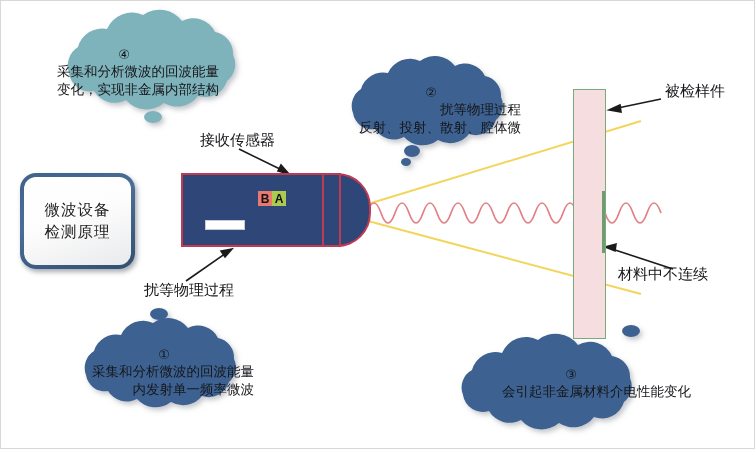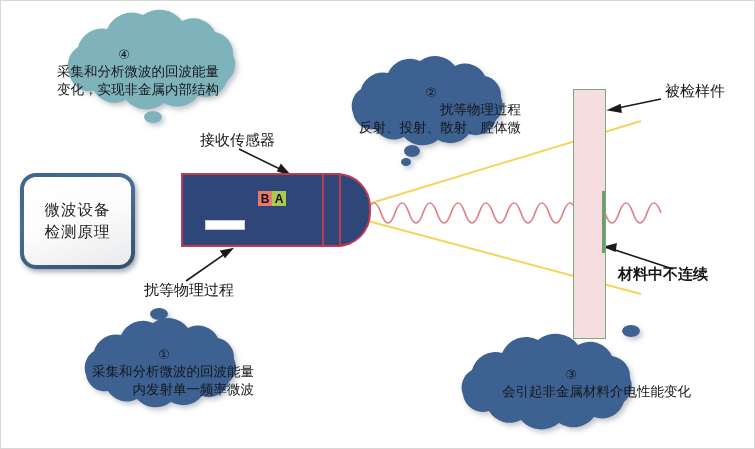--- a/index.html
+++ b/index.html
@@ -290,15 +290,15 @@
       <span class="cloud-line">会引起非金属材料介电性能变化</span>
     </div>
   </div>
 
   <div class="abs label" style="left:199px;top:132px;">接收传感器</div>
 
   <div class="abs label" style="left:143px;top:282px;">扰等物理过程</div>
 
   <div class="abs label" style="left:664px;top:83px;text-align:right;">被检样件</div>
 
-  <div class="abs label" style="left:617px;top:266px;font-weight:bold;">材料中不连续</div>
+  <div class="abs label" style="left:617px;top:266px;">材料中不连续</div>
 
 </div>
 
 </body></html>

